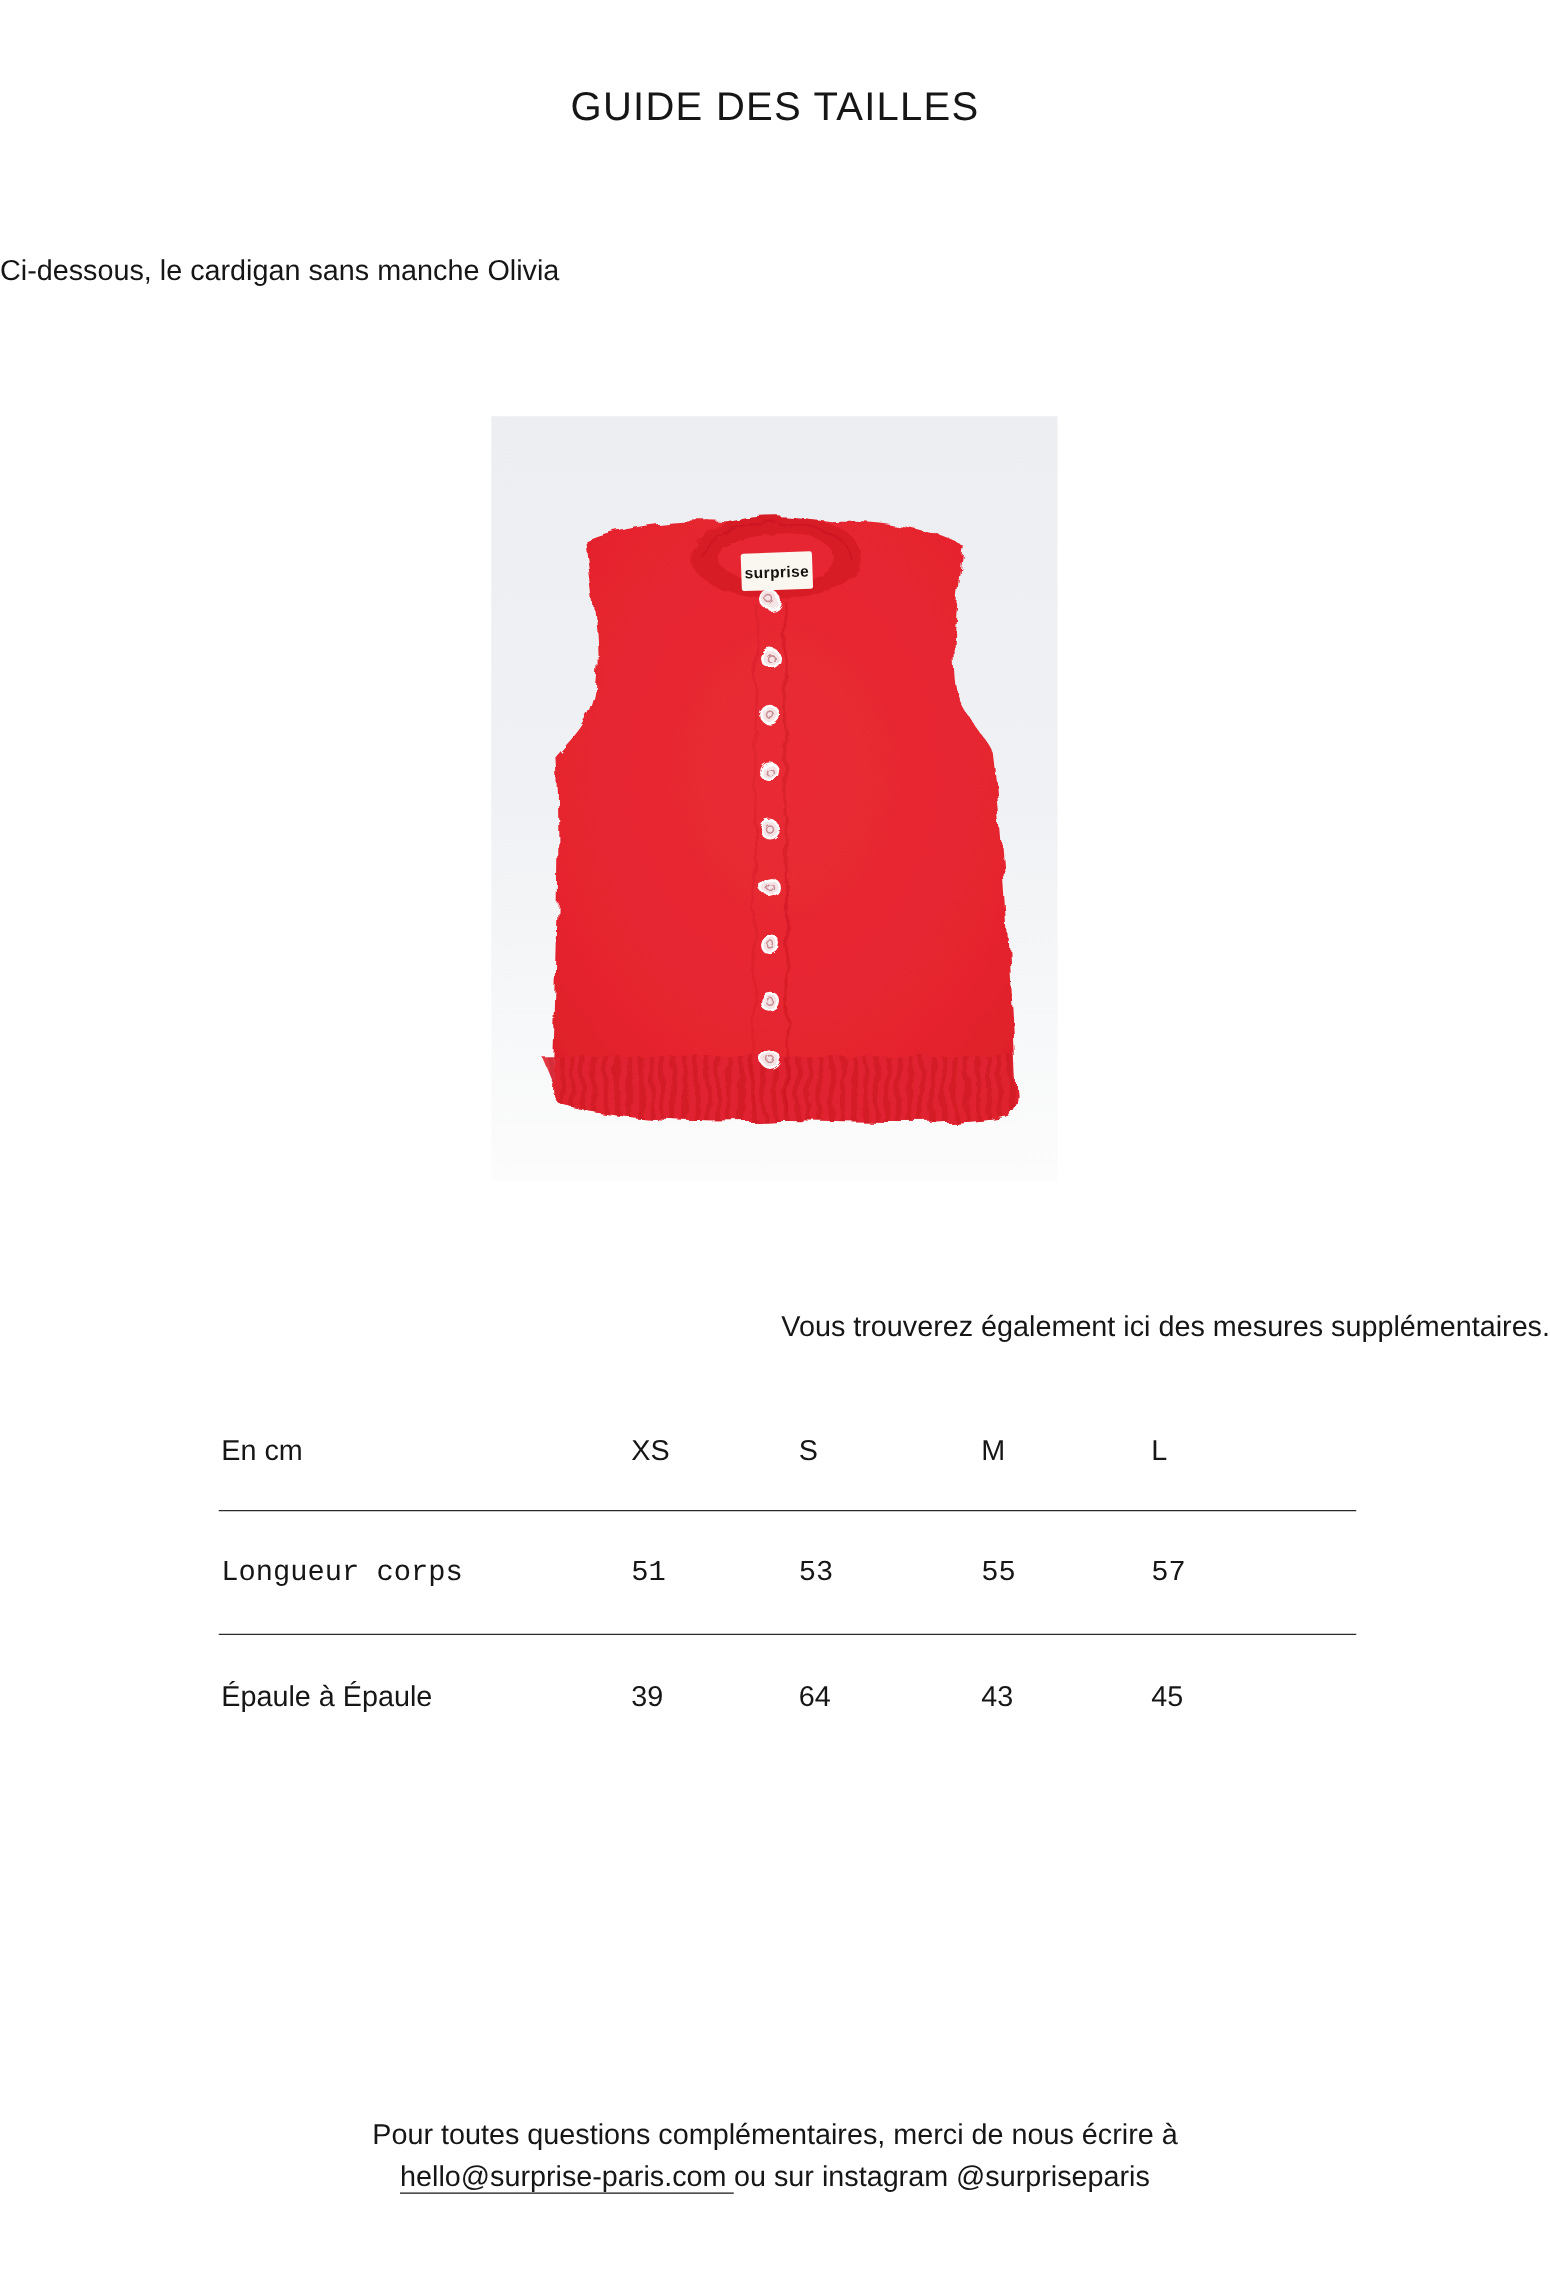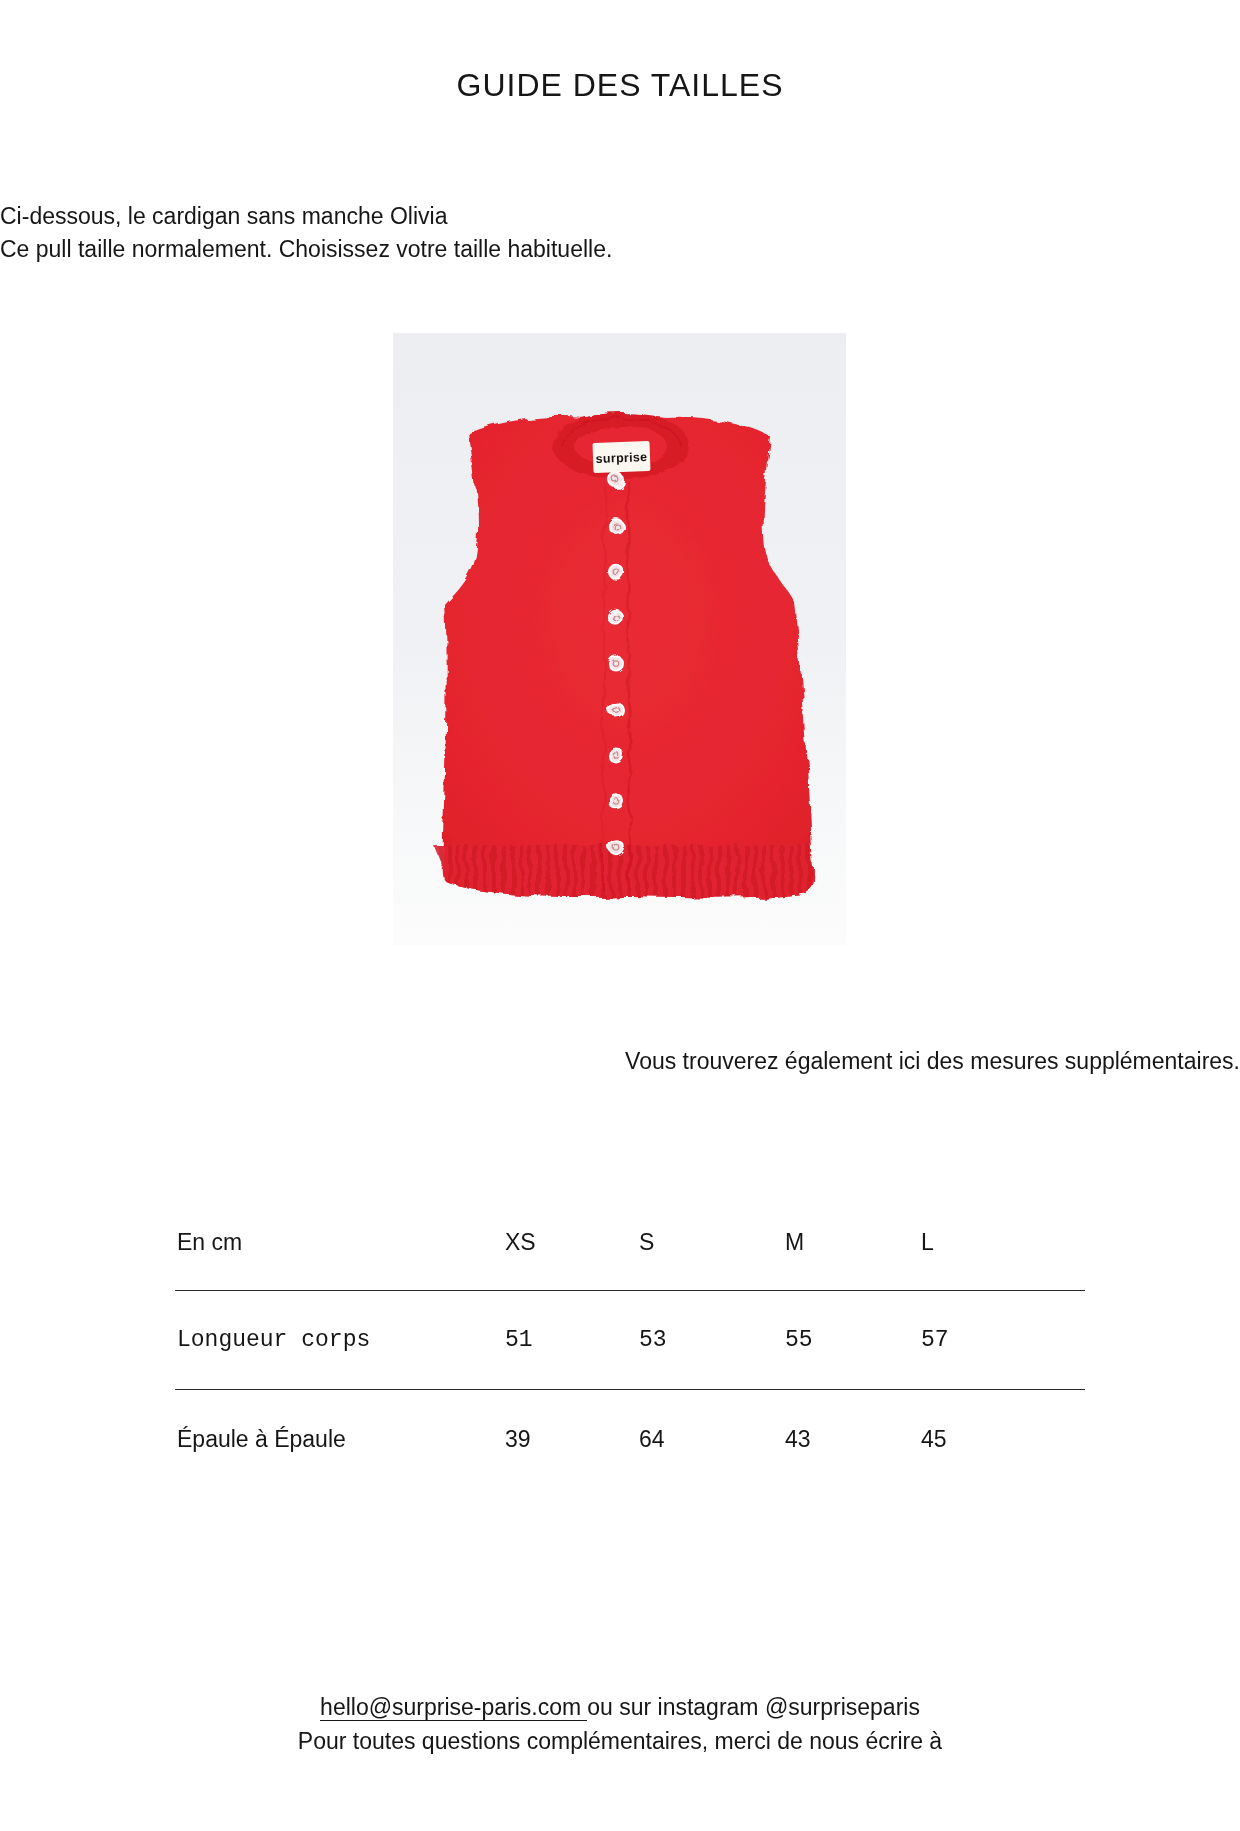--- a/index.html
+++ b/index.html
@@ -43,21 +43,21 @@
   .note {
     position: absolute;
     top: 1045px; left: 0;
     width: 100%;
     text-align: right;
     font-size: 23px;
     line-height: 33px;
   }
   .size-table {
     position: absolute;
-    left: 175px; top: 1227px;
+    left: 175px; top: 1145px;
     width: 910px;
     font-size: 23px;
   }
   .t-row {
     display: grid;
     grid-template-columns: 330px 134px 146px 136px 164px;
     align-items: center;
   }
   .t-row.header { height: 64px; align-items: start; padding-top: 2px; border-bottom: 1px solid #2a2a2a; }
   .t-row.body   { height: 99px; }
@@ -82,21 +82,20 @@
 </style>
 </head>
 <body>
 
 <div class="page">
 
   <h1 class="page-title">GUIDE DES TAILLES</h1>
 
   <div class="intro">
     <div>Ci-dessous, le cardigan sans manche Olivia</div>
-    <div>Ce pull taille normalement. Choisissez votre taille habituelle.</div>
   </div>
 
   <div class="photo">
     <svg viewBox="0 0 453 612" width="453" height="612">
       <defs>
         <filter id="fuzz" x="-8%" y="-8%" width="116%" height="116%">
           <feTurbulence type="fractalNoise" baseFrequency="0.045" numOctaves="4" seed="7" result="n"></feTurbulence>
           <feDisplacementMap in="SourceGraphic" in2="n" scale="9"></feDisplacementMap>
         </filter>
         <pattern id="rib" width="9" height="10" patternUnits="userSpaceOnUse">
@@ -210,19 +209,19 @@
     <div class="t-row body">
       <div class="t-cell label">Épaule à Épaule</div>
       <div class="t-cell">39</div>
       <div class="t-cell">64</div>
       <div class="t-cell">43</div>
       <div class="t-cell">45</div>
     </div>
   </div>
 
   <div class="footer">
+    <div>Pour toutes questions complémentaires, merci de nous écrire à</div>
     <div>
       <a class="email-link">hello@surprise-paris.com</a><span>ou sur instagram @surpriseparis</span>
     </div>
-    <div>Pour toutes questions complémentaires, merci de nous écrire à</div>
   </div>
 
 </div>
 
 </body></html>

